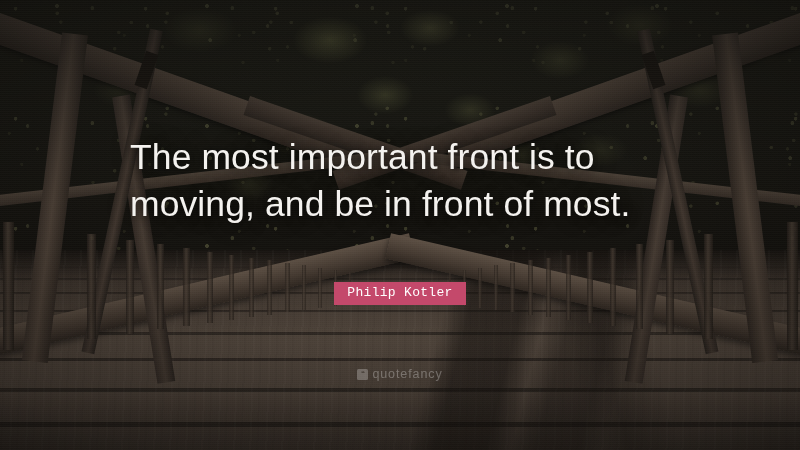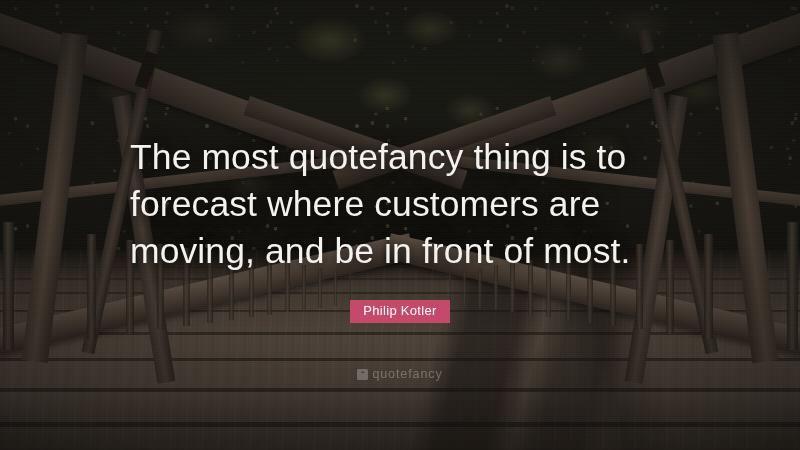--- a/index.html
+++ b/index.html
@@ -269,22 +269,23 @@
     font-size: 35.5px;
     font-weight: 300;
     line-height: 47px;
     letter-spacing: 0.1px;
     white-space: nowrap;
     text-shadow: 0 1px 10px rgba(0,0,0,0.55), 0 0 26px rgba(0,0,0,0.35);
   }
   .author-wrap {
     position: absolute;
     left: 0; right: 0;
-    top: 300px;
+    top: 282px;
     text-align: center;
+    font-family: Liberation Mono, monospace;
   }
   .author-badge {
     display: inline-block;
     background: #c4496b;
     color: #ffffff;
     font-size: 13px;
     font-weight: 400;
     letter-spacing: 0.3px;
     padding: 4px 13px 5px 13px;
     line-height: 14px;
@@ -384,22 +385,21 @@
 
     <div class="toning"></div>
     <div class="vignette"></div>
     <div class="grain"></div>
   </div>
 
   <div class="overlay">
 
     <div class="quote-block">
       <div class="quote-inner">
-        <div class="quote-line">The most quotefancy thing is to</div>
-        <div class="quote-line">forecast where customers are</div>
+        <div class="quote-line">The most important front is to</div>
         <div class="quote-line">moving, and be in front of most.</div>
       </div>
     </div>
 
     <div class="author-wrap">
       <span class="author-badge">Philip Kotler</span>
     </div>
 
     <div class="watermark">
       <span class="wm-mark">“</span>

